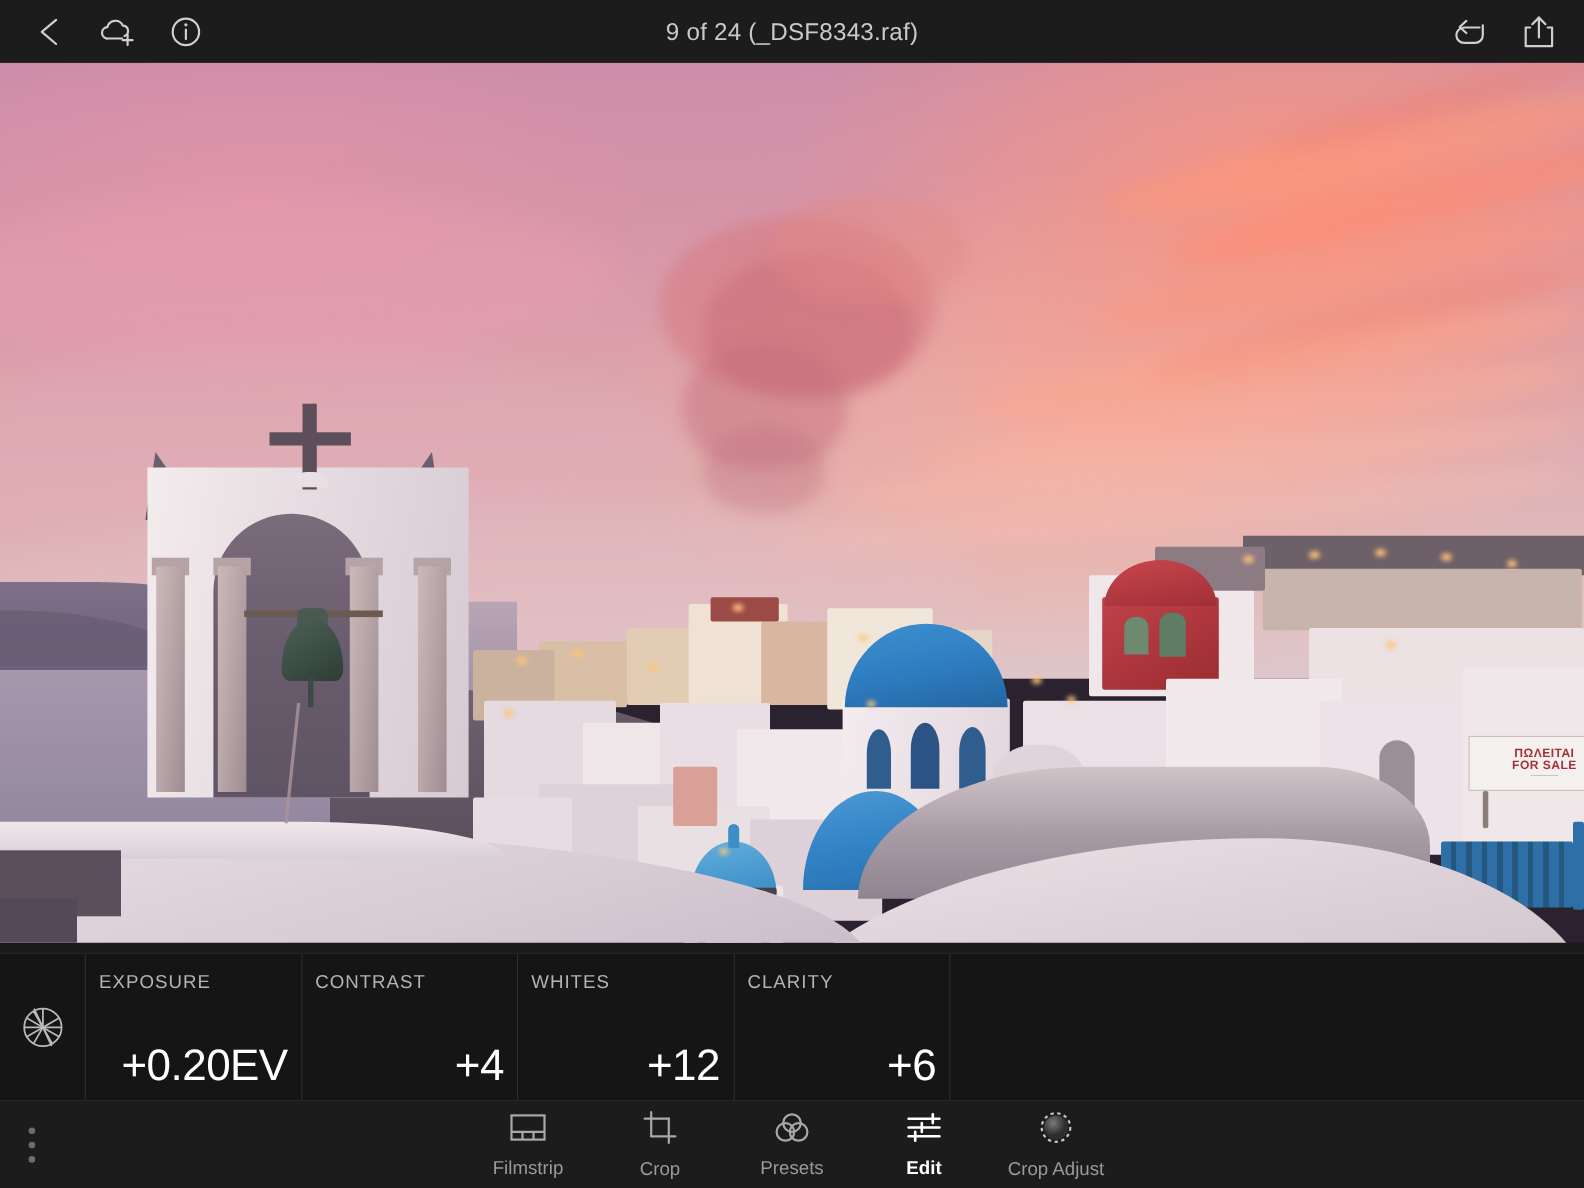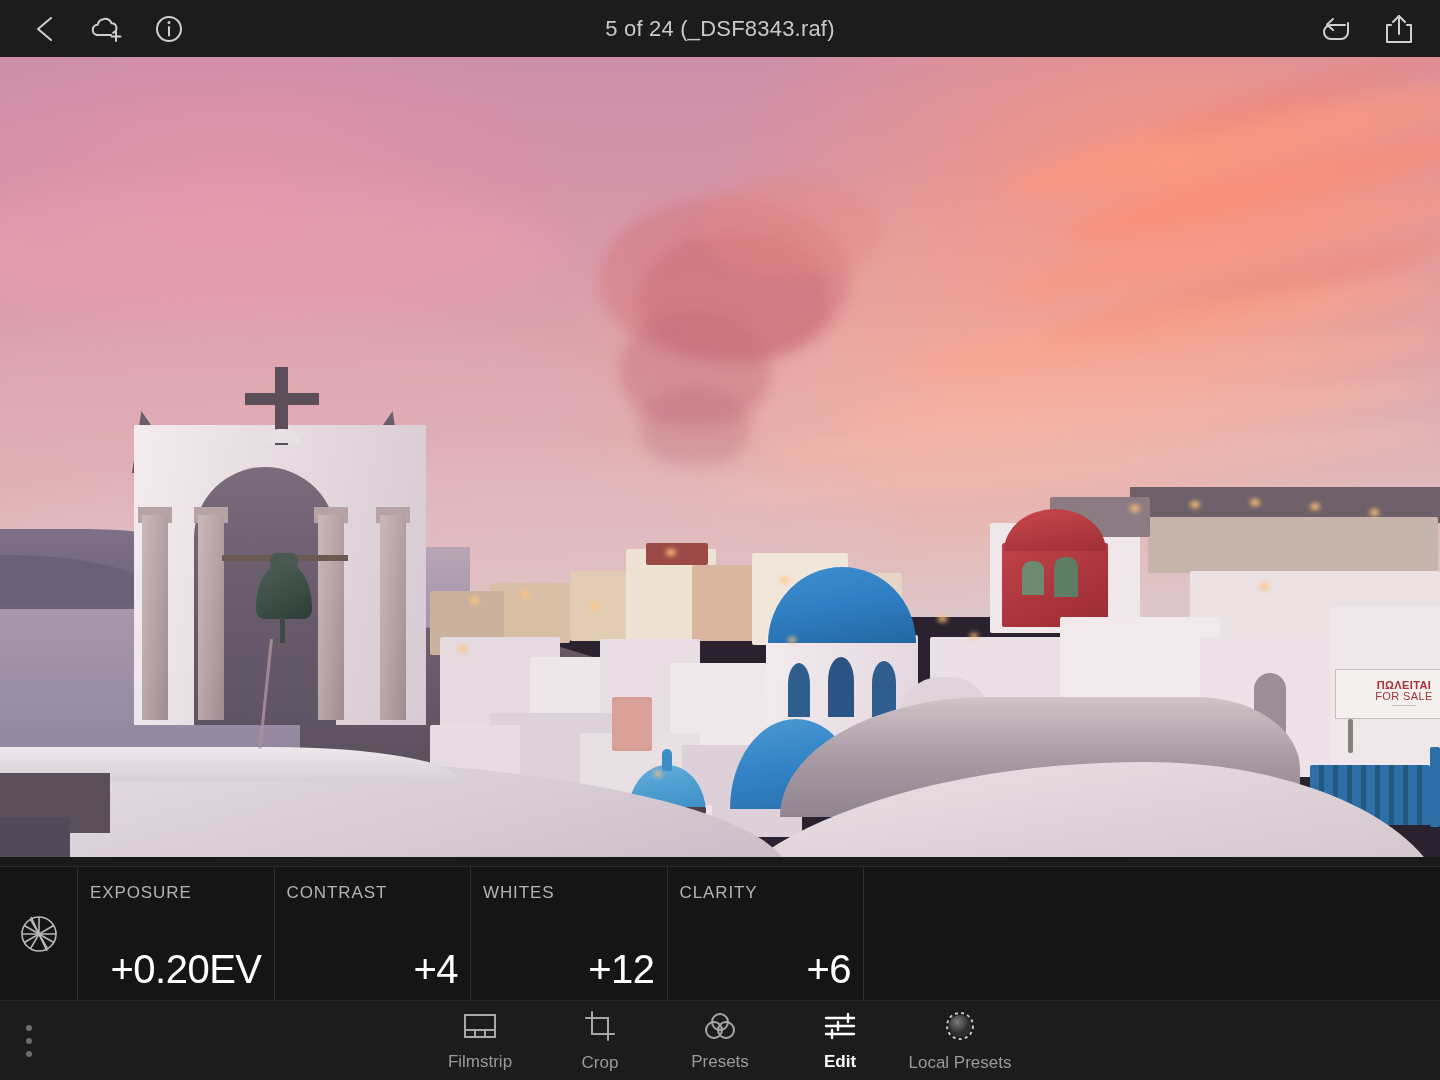--- a/index.html
+++ b/index.html
@@ -258,21 +258,21 @@
       </div>
       <div class="tb-btn">
         <svg class="ic" width="30" height="30" viewBox="0 0 30 30">
           <circle cx="15" cy="15" r="12"></circle>
           <line x1="15" y1="13" x2="15" y2="21.5"></line>
           <circle cx="15" cy="8.6" r="0.9" style="fill:#cfcfcf;stroke-width:1.2"></circle>
         </svg>
       </div>
     </div>
 
-    <div class="tb-title">5 of 24 (_DSF8343.raf)</div>
+    <div class="tb-title">9 of 24 (_DSF8343.raf)</div>
 
     <div class="tb-right">
       <div class="tb-btn">
         <svg class="ic" width="32" height="30" viewBox="0 0 32 30">
           <path d="M27 9 L27 18 a7 7 0 0 1 -7 7 L10 25 a7 7 0 0 1 0 -14 L24 11"></path>
           <polyline points="12,5 6,10.5 12,16"></polyline>
         </svg>
       </div>
       <div class="tb-btn">
         <svg class="ic" width="30" height="32" viewBox="0 0 30 32">
@@ -365,21 +365,21 @@
       <div class="bld" style="left:630px; top:130px; width:160px; height:150px; background:#f2e9ec;"></div>
       <div class="bld" style="left:770px; top:150px; width:180px; height:140px; background:#ece2e7;"></div>
       <div class="bld" style="left:900px; top:120px; width:120px; height:170px; background:#f0e7eb;"></div>
       <div class="win" style="left:824px; top:186px; width:32px;  height:68px;  background:#9a8e97; border-radius:16px 16px 0 0;"></div>
       <div class="bld" style="left:470px; top:190px; width:90px;  height:80px;  background:#e0d4db; border-radius:40px 40px 0 0;"></div>
       <div class="bld" style="left:540px; top:234px; width:210px; height:90px;  background:#ece3e8;"></div>
       <div class="bld" style="left:560px; top:228px; width:80px;  height:24px;  background:#ded2da; border-radius:40px 40px 0 0;"></div>
 
       <div style="position:absolute; left:905px; top:182px; width:138px; height:50px; background:#f4f0ee; border:1px solid #c9bdbd; display:flex; flex-direction:column; align-items:center; justify-content:center; line-height:1.05;">
         <span style="font-size:11px; font-weight:bold; color:#a83038; letter-spacing:.4px;">ΠΩΛΕΙΤΑΙ</span>
-        <span style="font-size:11px; font-weight:normal; color:#a83038; letter-spacing:.4px;">FOR SALE</span>
+        <span style="font-size:11px; font-weight:bold; color:#a83038; letter-spacing:.4px;">FOR SALE</span>
         <span style="font-size:5px; color:#8a7f80;">—————</span>
       </div>
       <div class="bld" style="left:918px; top:232px; width:5px; height:34px; background:#8b7d7a;"></div>
 
       <div class="bld" style="left:880px; top:278px; width:120px; height:60px; background:repeating-linear-gradient(90deg,#2f6fa8 0 9px,#25587f 9px 14px);"></div>
       <div class="bld" style="left:1000px; top:260px; width:10px; height:80px; background:#2f6fa8;"></div>
 
       <div class="lamp" style="left:40px;  top:110px; width:9px;  height:7px;"></div>
       <div class="lamp" style="left:90px;  top:104px; width:10px; height:7px;"></div>
       <div class="lamp" style="left:160px; top:116px; width:9px;  height:7px;"></div>
@@ -521,18 +521,18 @@
           <span class="ic-wrap"><svg width="32" height="32" viewBox="0 0 32 32">
               <defs>
                 <radialGradient id="lag" cx="38%" cy="32%">
                   <stop offset="0%" stop-color="#7a7a7a"></stop>
                   <stop offset="100%" stop-color="#2e2e2e"></stop>
                 </radialGradient>
               </defs>
               <circle cx="16" cy="16" r="11" fill="url(#lag)"></circle>
               <circle cx="16" cy="16" r="13" fill="none" stroke="#c4c4c4" stroke-width="2" stroke-dasharray="3 3.2"></circle>
             </svg></span>
-          <span class="tab-label">Local Presets</span>
+          <span class="tab-label">Crop Adjust</span>
         </div>
       </div>
   </div>
 
 </div>
 
 </body></html>

